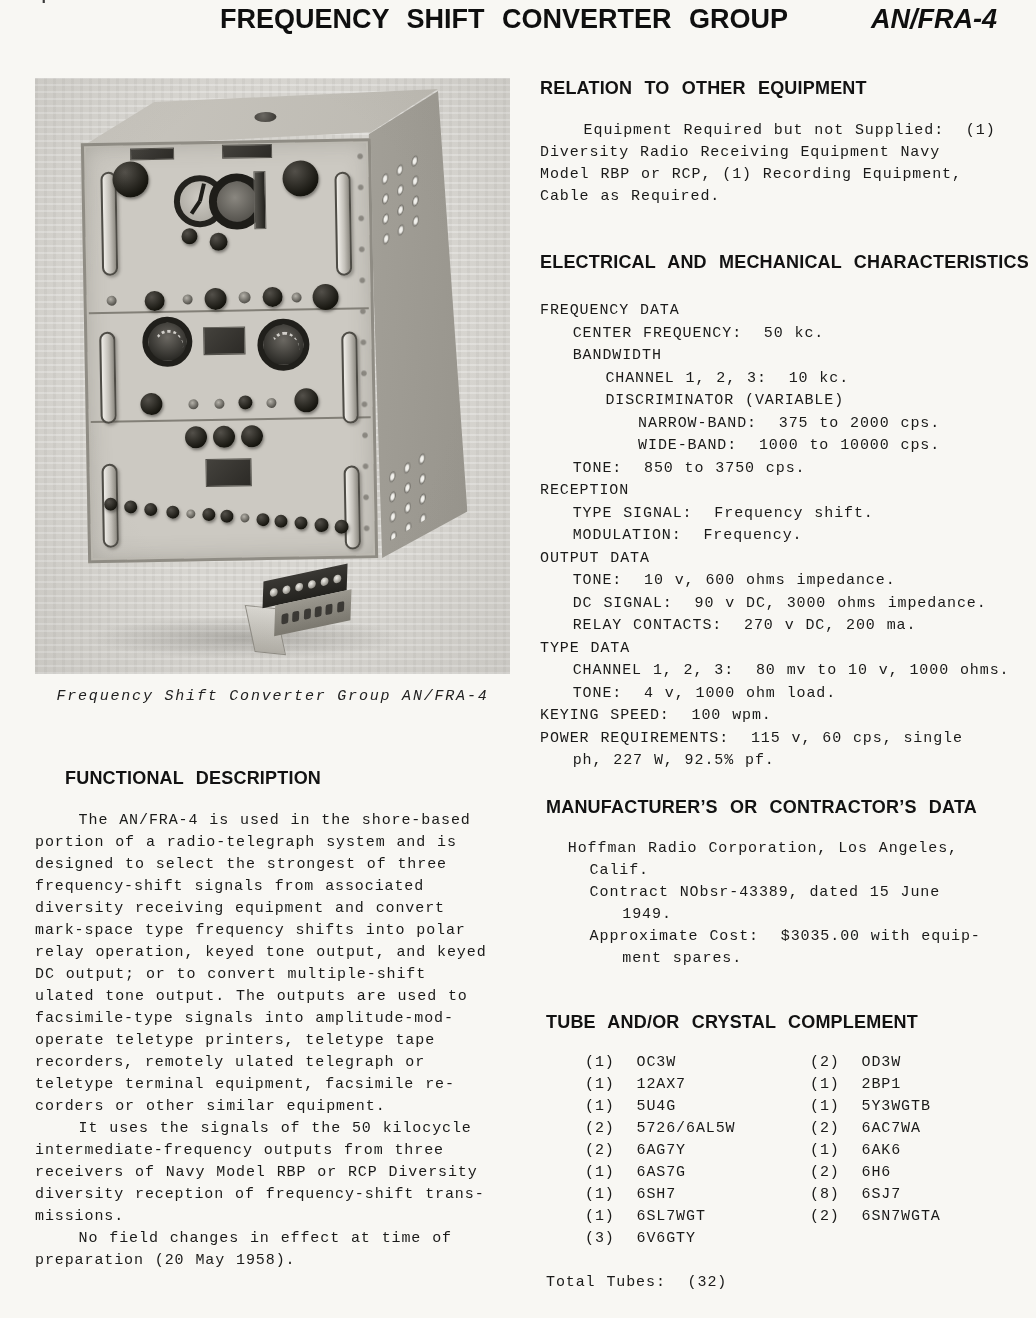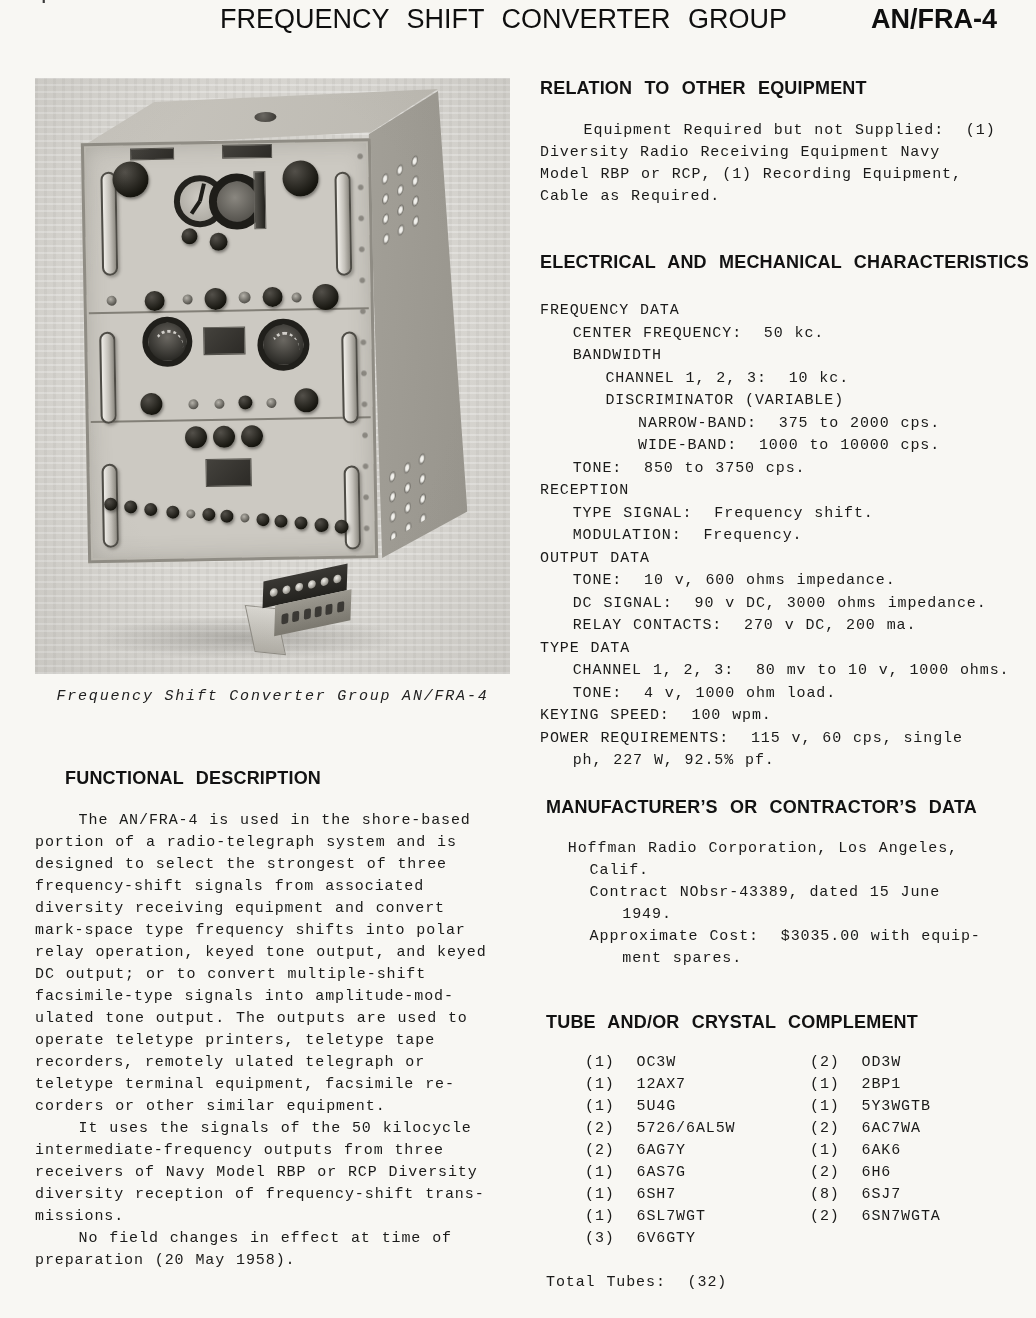--- a/index.html
+++ b/index.html
@@ -12,26 +12,26 @@
   
   .hd {
     position:absolute; font-family:"Liberation Sans",sans-serif;
     font-weight:bold; font-size:18px; color:#121212;
     letter-spacing:.2px; word-spacing:7px; white-space:nowrap;
   }
   .mono { position:absolute; font-size:15px; line-height:22px; letter-spacing:.9px; word-spacing:1px; color:#1a1a19; }
   .mono .tline { white-space:pre; }
   .title {
     position:absolute; left:220px; top:4px; width:540px; text-align:center;
-    font-family:"Liberation Sans",sans-serif; font-weight:normal; font-size:27px;
+    font-family:"Liberation Sans",sans-serif; font-weight:bold; font-size:27px;
     color:#0f0f0f; letter-spacing:0; word-spacing:10px; white-space:nowrap;
   }
   .model {
     position:absolute; right:39px; top:4px;
-    font-family:"Liberation Sans",sans-serif; font-weight:bold; font-size:27px; color:#0f0f0f;
+    font-family:"Liberation Sans",sans-serif; font-weight:bold; font-size:27px; color:#0f0f0f;font-style:italic;
   }
   .stub { position:absolute; left:30px; top:0; width:180px; height:8px; overflow:hidden; opacity:.85; }
   .stub span { display:block; margin-top:-13px; font-size:16px; font-weight:bold; letter-spacing:2px; }
   .caption {
     position:absolute; left:40px; top:688px; width:465px; text-align:center;
     font-style:italic; font-size:15px; letter-spacing:1.8px; color:#222;
   }
   
   .photo {
     position:absolute; left:35px; top:78px; width:475px; height:596px;
@@ -204,22 +204,22 @@
   <div class="hd" style="left:35px; top:768px;margin-left:30px;">FUNCTIONAL DESCRIPTION</div>
   <div class="mono" style="left:35px; top:810px; width:480px;">
       <div class="tline">    The AN/FRA-4 is used in the shore-based</div>
       <div class="tline">portion of a radio-telegraph system and is</div>
       <div class="tline">designed to select the strongest of three</div>
       <div class="tline">frequency-shift signals from associated</div>
       <div class="tline">diversity receiving equipment and convert</div>
       <div class="tline">mark-space type frequency shifts into polar</div>
       <div class="tline">relay operation, keyed tone output, and keyed</div>
       <div class="tline">DC output; or to convert multiple-shift</div>
+      <div class="tline">ulated tone output. The outputs are used to</div>
       <div class="tline">facsimile-type signals into amplitude-mod-</div>
-      <div class="tline">ulated tone output. The outputs are used to</div>
       <div class="tline">operate teletype printers, teletype tape</div>
       <div class="tline">recorders, remotely ulated telegraph or</div>
       <div class="tline">teletype terminal equipment, facsimile re-</div>
       <div class="tline">corders or other similar equipment.</div>
       <div class="tline">    It uses the signals of the 50 kilocycle</div>
       <div class="tline">intermediate-frequency outputs from three</div>
       <div class="tline">receivers of Navy Model RBP or RCP Diversity</div>
       <div class="tline">diversity reception of frequency-shift trans-</div>
       <div class="tline">missions.</div>
       <div class="tline">    No field changes in effect at time of</div>

